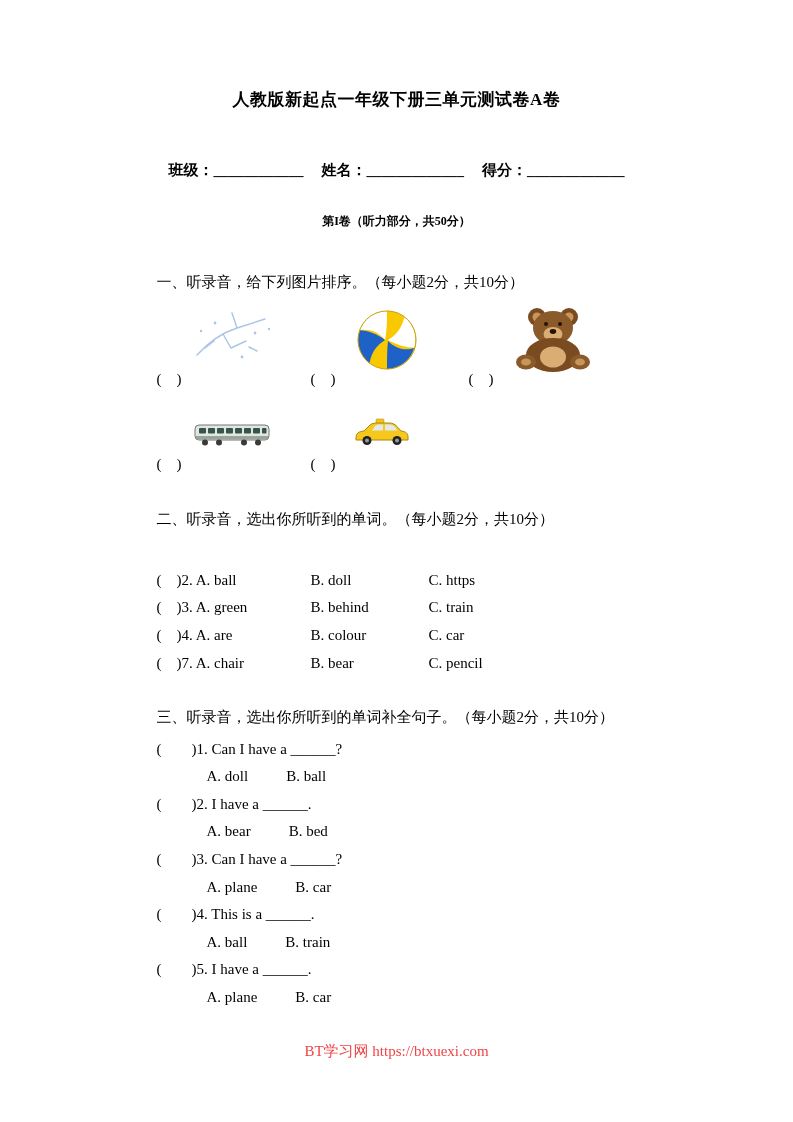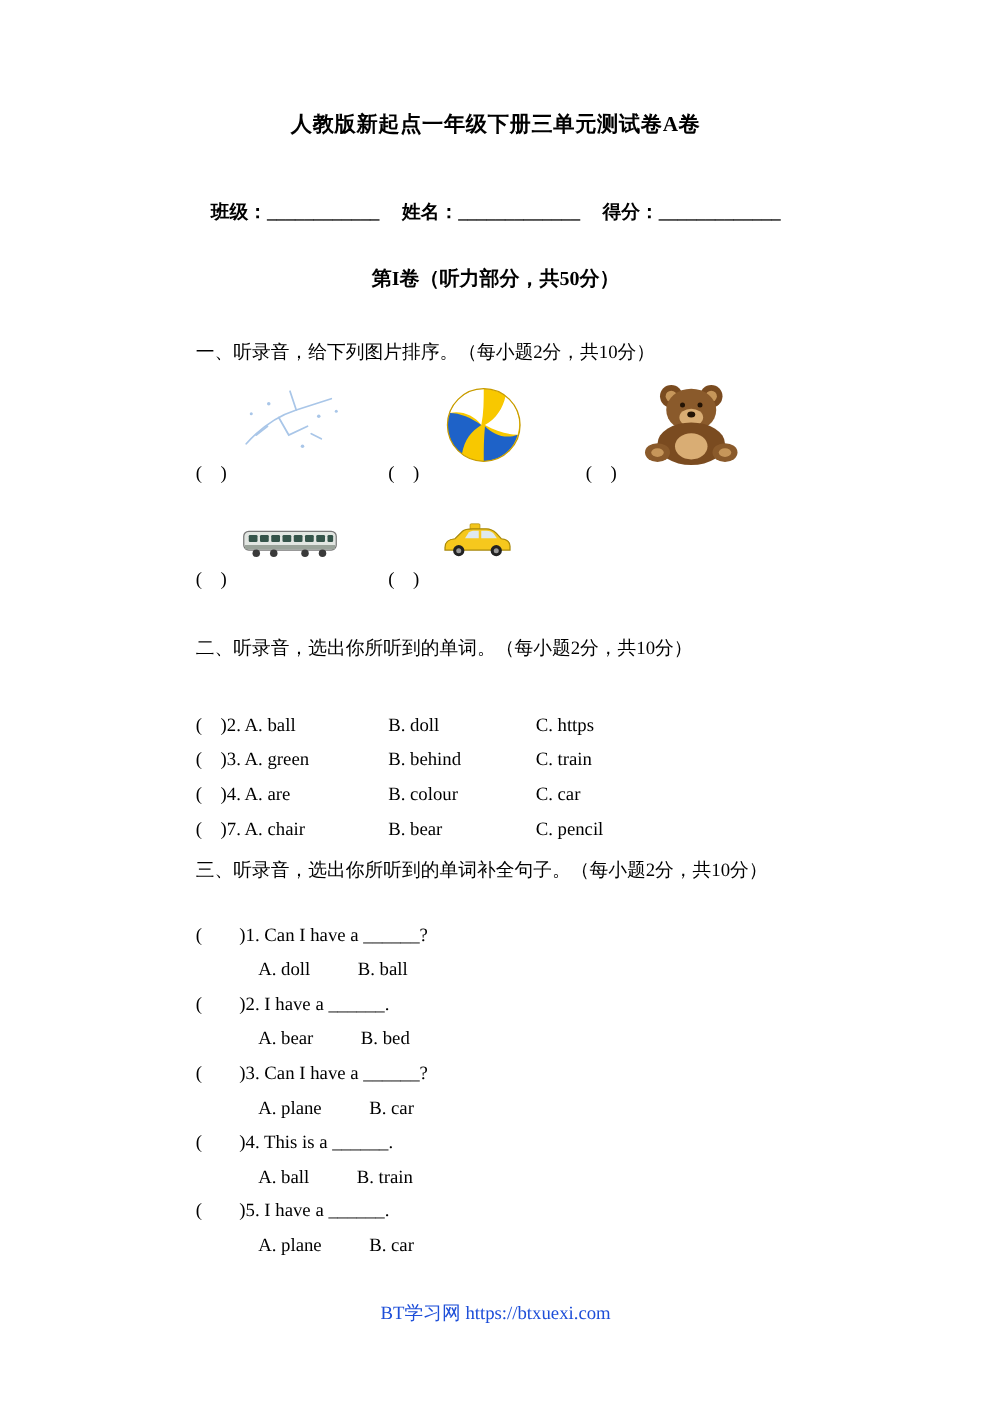--- a/index.html
+++ b/index.html
@@ -14,27 +14,27 @@
     font-size: 15px;
     color: #000000;
     overflow: hidden;
   }
   .abs { position: absolute; line-height: 1.2; white-space: nowrap; }
   .center { position: absolute; left: 0; right: 0; text-align: center; line-height: 1.2; white-space: nowrap; }
   .bold { font-weight: bold; }
   .title { font-size: 17px; letter-spacing: 0.5px; }
   .meta { font-size: 15.5px; }
   .fields span { margin: 0 9px; }
-  .part { font-size: 16px; }
+  .part { font-size: 12px; }
   .sec-title { font-size: 15px; }
   .s2row { position: absolute; left: 118px; white-space: nowrap; }
   .colA { display: inline-block; width: 154px; }
   .colB { display: inline-block; width: 118px; }
   .opts span.second { margin-left: 38px; }
-  .footer { color: #1d4ed8; font-size: 15px; }
+  .footer { color: #ef4444; font-size: 15px; }
   svg { display: block; }
 </style>
 </head>
 <body>
 
 <div class="sheet">
 
   <div class="center bold title" style="top:90px">人教版新起点一年级下册三单元测试卷A卷</div>
   <div class="center bold fields" style="top:161px">
     <span>班级：____________</span><span>姓名：_____________</span><span>得分：_____________</span>
@@ -144,21 +144,21 @@
   <div class="s2row" style="top:598px">
     <span class="colA">(　)3. A. green</span><span class="colB">B. behind</span><span class="colC">C. train</span>
   </div>
   <div class="s2row" style="top:626px">
     <span class="colA">(　)4. A. are</span><span class="colB">B. colour</span><span class="colC">C. car</span>
   </div>
   <div class="s2row" style="top:654px">
     <span class="colA">(　)7. A. chair</span><span class="colB">B. bear</span><span class="colC">C. pencil</span>
   </div>
 
-  <div class="abs sec-title" style="top:688px;left:118px">三、听录音，选出你所听到的单词补全句子。（每小题2分，共10分）</div>
+  <div class="abs sec-title" style="top:708px;left:118px">三、听录音，选出你所听到的单词补全句子。（每小题2分，共10分）</div>
 
   <div class="abs" style="top:740px;left:118px">(　　)1. Can I have a ______?</div>
   <div class="abs opts" style="top:767px;left:168px">
     <span>A. doll</span><span class="second">B. ball</span>
   </div>
 
   <div class="abs" style="top:795px;left:118px">(　　)2. I have a ______.</div>
   <div class="abs opts" style="top:822px;left:168px">
     <span>A. bear</span><span class="second">B. bed</span>
   </div>

